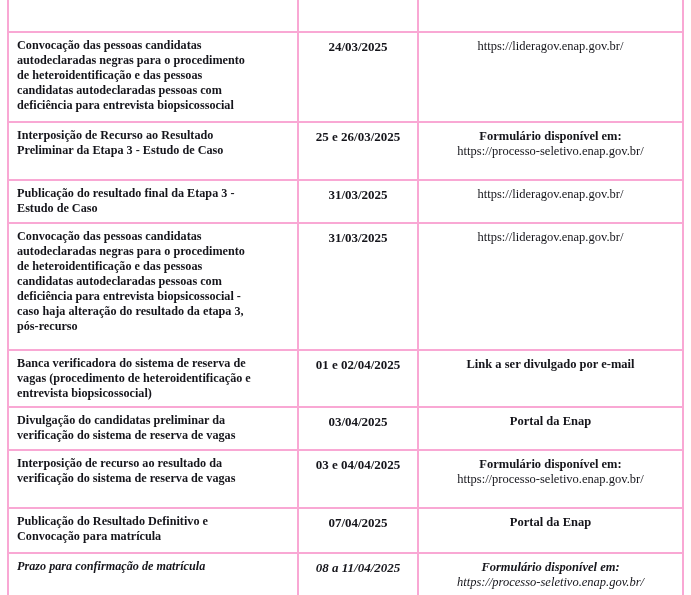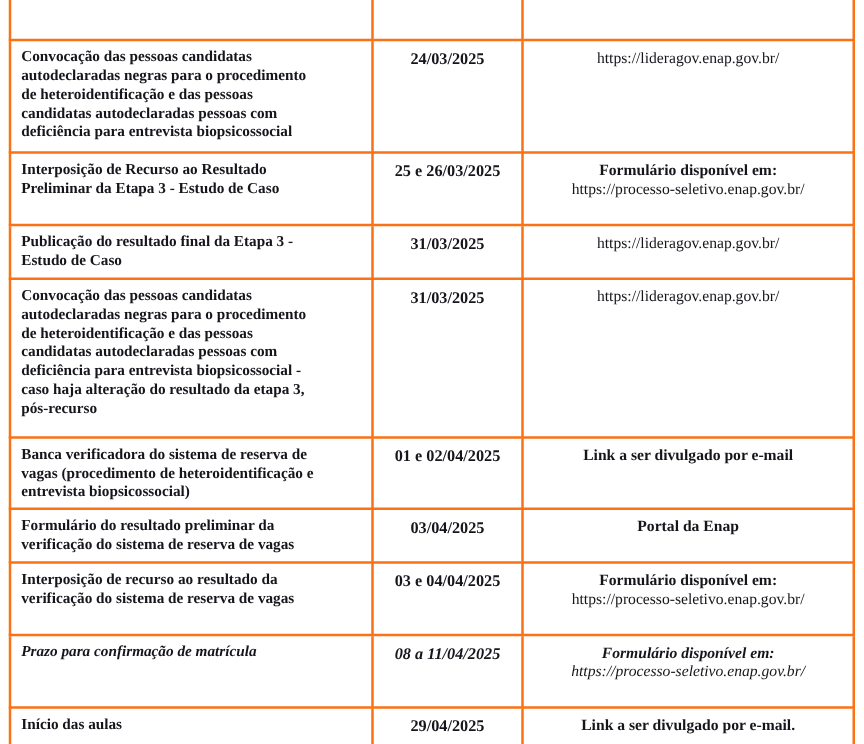--- a/index.html
+++ b/index.html
@@ -14,21 +14,21 @@
     position: absolute;
     left: 7px;
     top: 0;
     width: 675px;
     border-collapse: collapse;
     table-layout: fixed;
     font-family: "Liberation Serif", "DejaVu Serif", serif;
     color: #15151b;
   }
   .doc-table td {
-    border: 2px solid #f97316;
+    border: 2px solid #f9a8d4;
     vertical-align: top;
     overflow: hidden;
   }
   
   tr.sliver-top td { border-top: none; height: 5px; }
 
   td.c-event {
     text-align: left;
     padding: 5px 7px 5px 8px;
     font-weight: bold;
@@ -132,39 +132,48 @@
 vagas (procedimento de heteroidentificação e
 entrevista biopsicossocial)</td>
       <td class="c-date">01 e 02/04/2025</td>
       <td class="c-link">
         <div class="link-primary">Link a ser divulgado por e-mail</div>
         <div class="link-secondary"></div>
       </td>
     </tr>
 
     <tr class="r6">
-      <td class="c-event">Formulário do resultado preliminar da
+      <td class="c-event">Divulgação do candidatas preliminar da
 verificação do sistema de reserva de vagas</td>
       <td class="c-date">03/04/2025</td>
       <td class="c-link">
         <div class="link-primary">Portal da Enap</div>
         <div class="link-secondary"></div>
       </td>
     </tr>
 
     <tr class="r7">
       <td class="c-event">Interposição de recurso ao resultado da
 verificação do sistema de reserva de vagas</td>
       <td class="c-date">03 e 04/04/2025</td>
       <td class="c-link">
         <div class="link-primary">Formulário disponível em:</div>
         <div class="link-secondary">https://processo-seletivo.enap.gov.br/</div>
       </td>
     </tr>
 
+    <tr class="r8">
+      <td class="c-event">Publicação do Resultado Definitivo e
+Convocação para matrícula</td>
+      <td class="c-date">07/04/2025</td>
+      <td class="c-link">
+        <div class="link-primary">Portal da Enap</div>
+        <div class="link-secondary"></div>
+      </td>
+    </tr>
 
     <tr class="r9">
       <td class="c-event">Prazo para confirmação de matrícula</td>
       <td class="c-date">08 a 11/04/2025</td>
       <td class="c-link">
         <div class="link-primary">Formulário disponível em:</div>
         <div class="link-secondary">https://processo-seletivo.enap.gov.br/</div>
       </td>
     </tr>
 

